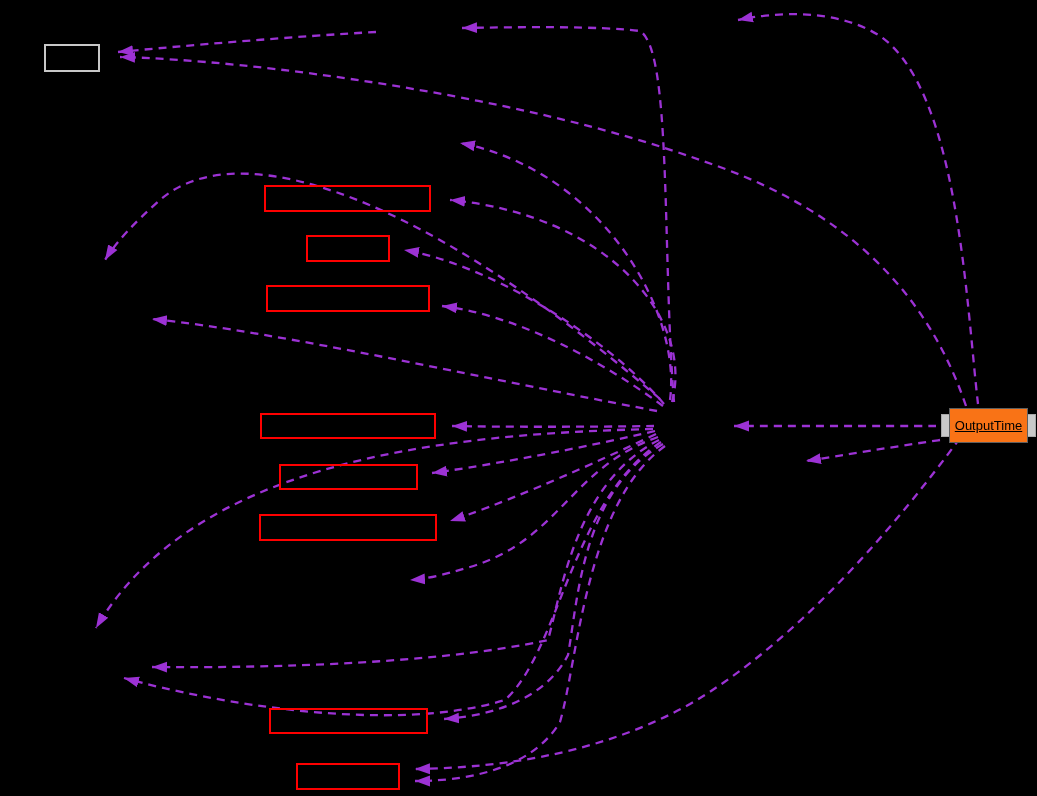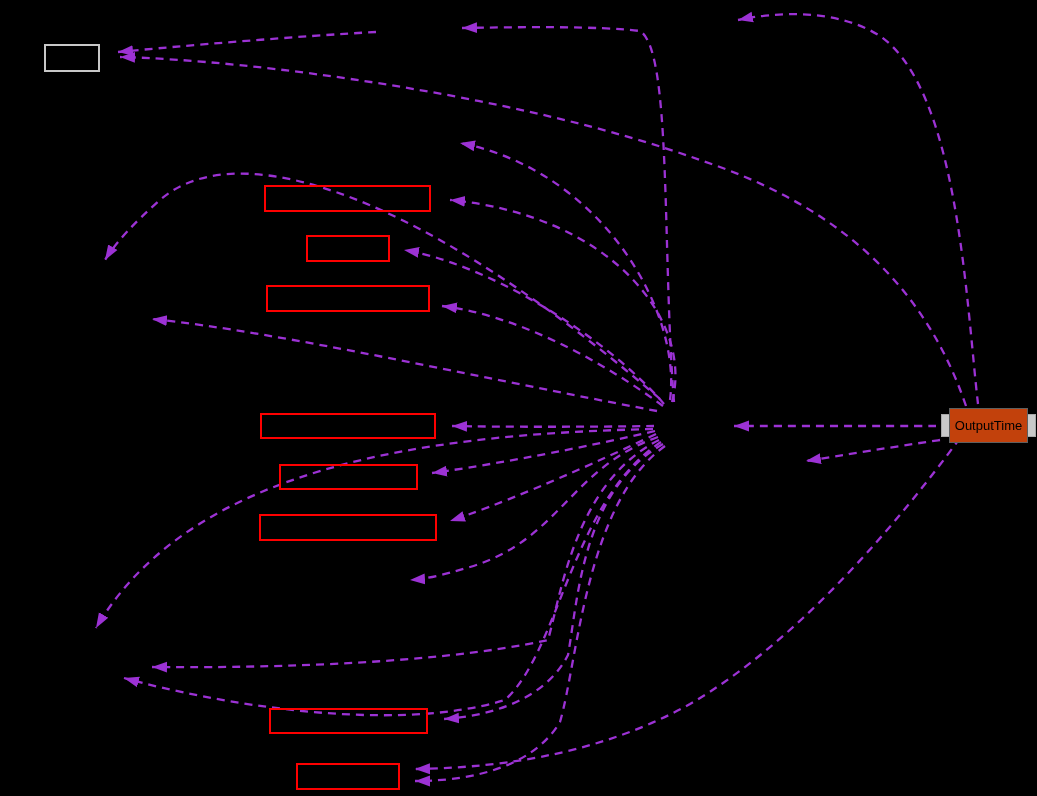--- a/index.html
+++ b/index.html
@@ -15,25 +15,26 @@
     position:absolute;
     left:941px;top:414px;
     width:95px;height:23px;
     background:#c9c9c9;
     border:1px solid #a8a8a8;
     box-sizing:border-box;
     display:flex;align-items:center;justify-content:center;
   }
   .node-gray .inner{
     border:1px solid #5f5f5f;
-    background:#c2410c;
+    background:#f97316;
     padding:8px 5px;
     height:17px;line-height:17px;
     font-size:13px;color:#000;
     white-space:nowrap;
+    text-decoration:underline;
   }
 </style>
 </head>
 <body>
 
 <div class="stage">
 
   <svg width="1037" height="796" viewBox="0 0 1037 796">
     <defs>
       <marker id="arrow" markerUnits="userSpaceOnUse" markerWidth="17" markerHeight="13" refX="15" refY="6" orient="auto">

